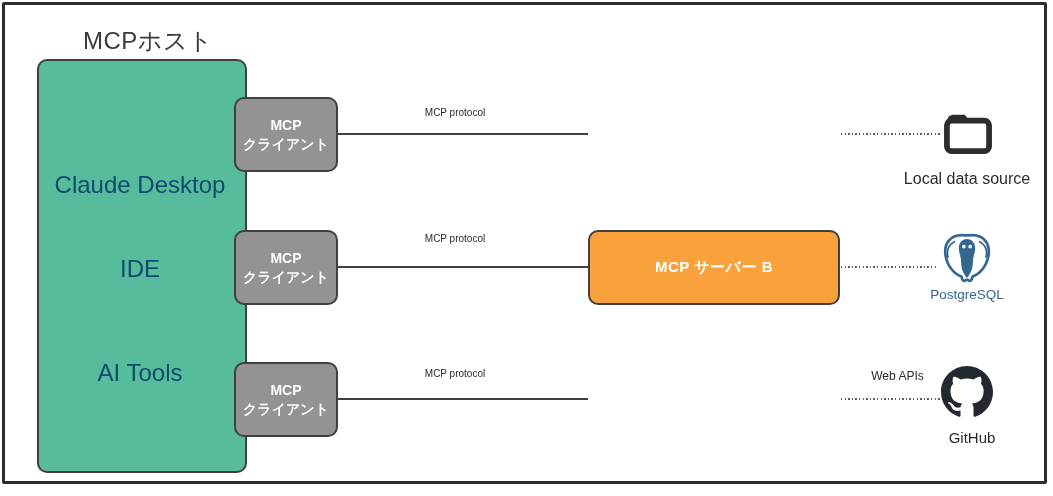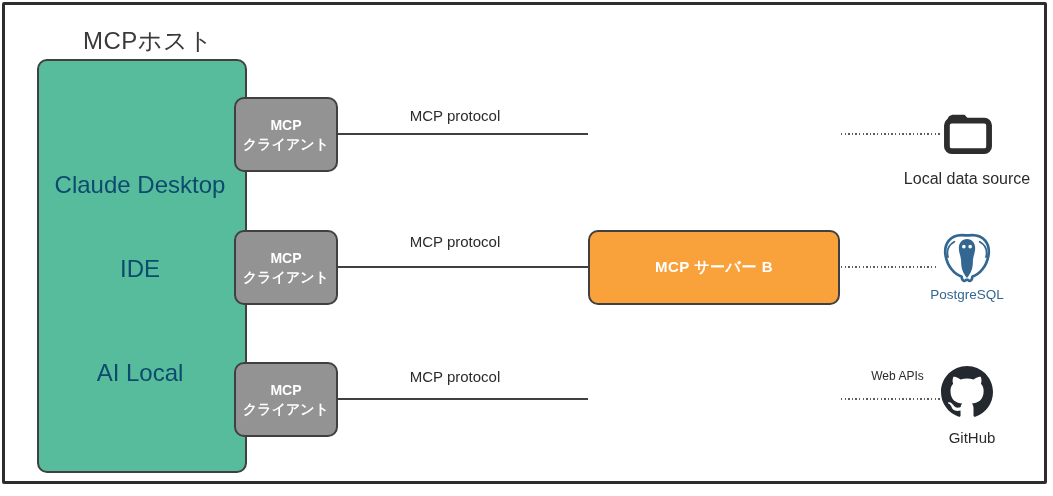--- a/index.html
+++ b/index.html
@@ -12,21 +12,21 @@
         border:2px solid #404040;border-radius:10px;z-index:1;}
   .app{position:absolute;left:37px;width:206px;text-align:center;color:#0c4a6e;font-size:24px;z-index:2;}
   .app1{top:171px}.app2{top:255px}.app3{top:359px}
   .client{position:absolute;left:234px;width:100px;height:71px;background:#939393;
           border:2px solid #404040;border-radius:10px;color:#fff;font-weight:bold;font-size:14px;
           display:flex;flex-direction:column;align-items:center;justify-content:center;
           line-height:1.3;text-align:center;z-index:3;}
   .c1{top:97px}.c2{top:230px}.c3{top:362px}
   .hline{position:absolute;left:338px;width:250px;height:2px;background:#404040;}
   .l1{top:133px}.l2{top:266px}.l3{top:398px}
-  .proto{position:absolute;left:355px;width:200px;text-align:center;font-size:15px;color:#2b2b2b;}
+  .proto{position:absolute;left:355px;width:200px;text-align:center;font-size:10px;color:#2b2b2b;}
   .p1{top:107px}.p2{top:233px}.p3{top:368px}
   .server{position:absolute;left:588px;width:248px;height:71px;background:#f9a23c;
           border:2px solid #404040;border-radius:10px;color:#fff;font-weight:bold;font-size:15px;
           display:flex;align-items:center;justify-content:center;letter-spacing:.5px;}
   .s1{top:97px}.s2{top:230px}.s3{top:362px}
   .dots{position:absolute;height:2px;left:841px;
         background-image:repeating-linear-gradient(90deg,#5d5d5d 0 1.5px,transparent 1.5px 3.6px);}
   .d1{top:133px;width:100px}.d2{top:266px;width:96px}.d3{top:398px;width:104px}
   .linklabel{position:absolute;left:845px;top:369px;width:105px;text-align:center;
              font-size:12px;color:#2b2b2b;}
@@ -43,21 +43,21 @@
 <body>
 
 <div class="stage">
   <div class="frame"></div>
 
   <div class="title">MCPホスト</div>
 
   <div class="host"></div>
   <div class="app app1">Claude Desktop</div>
   <div class="app app2">IDE</div>
-  <div class="app app3">AI Local</div>
+  <div class="app app3">AI Tools</div>
 
   <div class="client c1">
     <span>MCP</span>
     <span>クライアント</span>
   </div>
   <div class="client c2">
     <span>MCP</span>
     <span>クライアント</span>
   </div>
   <div class="client c3">

